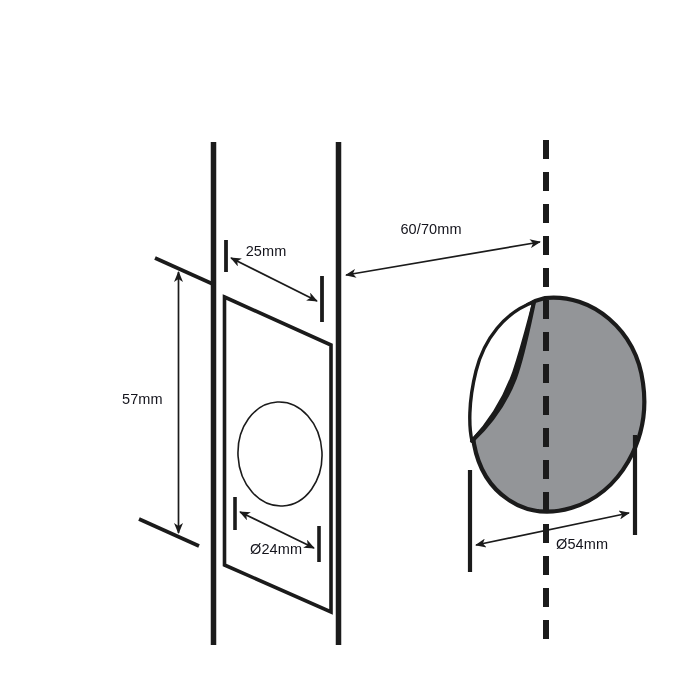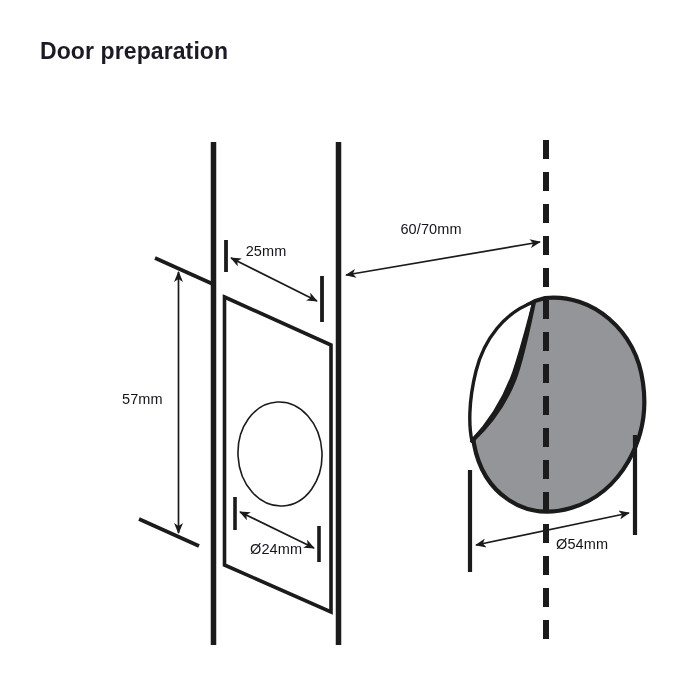--- a/index.html
+++ b/index.html
@@ -45,21 +45,20 @@
     font-size: 14.5px;
     fill: #14141c;
     letter-spacing: 0.1px;
   }
 </style>
 </head>
 <body>
 
 <div id="page-root">
 
-  <div class="page-title">Door preparation</div>
 
   <svg class="diagram" viewBox="0 0 700 700">
     <defs>
       <marker id="arrowEnd" viewBox="0 0 12 10" refX="11" refY="5" markerWidth="11" markerHeight="9" orient="auto-start-reverse" markerUnits="userSpaceOnUse">
         <path d="M0,0 L12,5 L0,10 L3.2,5 Z" fill="#1b1b1b"></path>
       </marker>
       <marker id="arrowStart" viewBox="0 0 12 10" refX="1" refY="5" markerWidth="11" markerHeight="9" orient="auto" markerUnits="userSpaceOnUse">
         <path d="M12,0 L0,5 L12,10 L8.8,5 Z" fill="#1b1b1b"></path>
       </marker>
     </defs>

